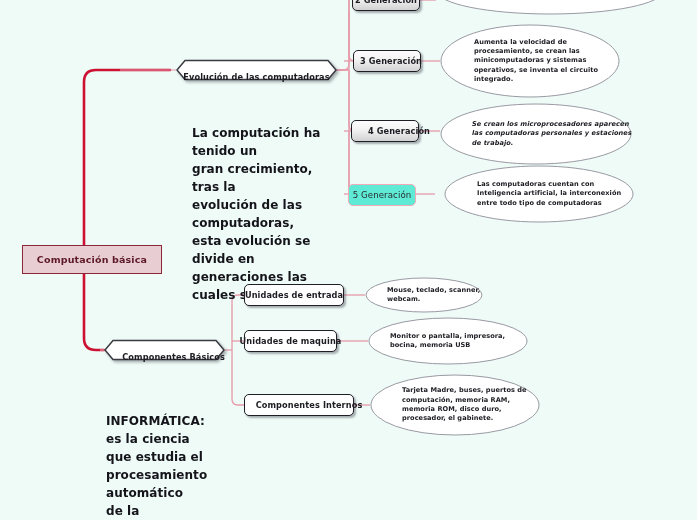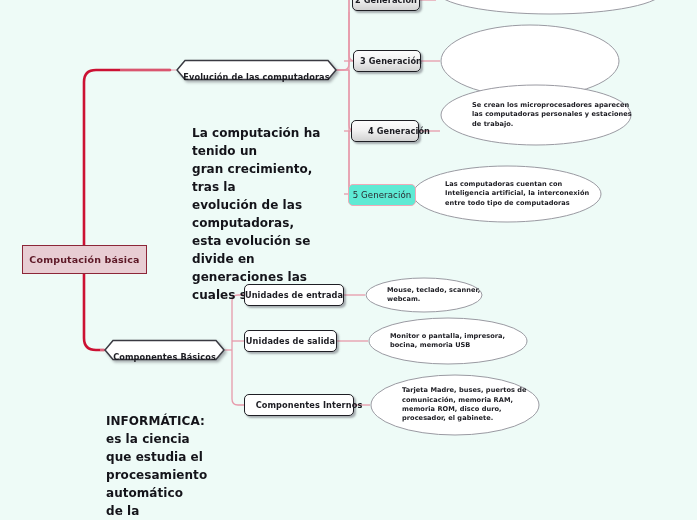--- a/index.html
+++ b/index.html
@@ -26,21 +26,21 @@
     width: 697px;
     height: 520px;
     pointer-events: none;
   }
 
   
   .root-node {
     position: absolute;
     left: 22px;
     top: 245px;
-    width: 125px;
+    width: 140px;
     height: 29px;
     background: #e8cdd3;
     border: 1.5px solid #8c2638;
     box-sizing: border-box;
     display: flex;
     align-items: center;
     justify-content: center;
     z-index: 5;
   }
   .root-node .lbl {
@@ -183,21 +183,21 @@
     <span class="lbl">Computación básica</span>
   </div>
 
   <div class="hex" style="left:176px; top:59px; width:161px;">
     <svg width="161" height="22" viewBox="0 0 161 22">
       <polygon points="9,1.5 152,1.5 160,11 152,20.5 9,20.5 1,11" fill="#ffffff" stroke="#3a3a42" stroke-width="1.5" style="filter:drop-shadow(2px 2px 1.5px rgba(70,70,80,.45));"></polygon>
     </svg>
     <span class="lbl">Evolución de las computadoras</span>
   </div>
 
-  <div class="hex" style="left:104px; top:339px; width:121px;">
+  <div class="hex" style="left:104px; top:339px; width:121px;justify-content:flex-end;">
     <svg width="121" height="22" viewBox="0 0 121 22">
       <polygon points="9,1.5 112,1.5 120,11 112,20.5 9,20.5 1,11" fill="#ffffff" stroke="#3a3a42" stroke-width="1.5" style="filter:drop-shadow(2px 2px 1.5px rgba(70,70,80,.45));"></polygon>
     </svg>
     <span class="lbl">Componentes Básicos</span>
   </div>
 
   <div class="rbox gray" style="left:352px; top:-11px; width:68px;">
     <span class="lbl">2 Generación</span>
   </div>
 
@@ -217,48 +217,53 @@
     <svg width="228" height="48" viewBox="0 0 228 48">
       <ellipse cx="114" cy="24" rx="113" ry="23" fill="#ffffff" stroke="#9a9aa2" stroke-width="1"></ellipse>
     </svg>
 
   </div>
 
   <div class="ell" style="left:440px; top:24px; width:180px; height:74px; padding-left:34px;">
     <svg width="180" height="74" viewBox="0 0 180 74">
       <ellipse cx="90" cy="37" rx="89" ry="36" fill="#ffffff" stroke="#9a9aa2" stroke-width="1"></ellipse>
     </svg>
-  </div>
-
-  <div class="ell" style="left:440px; top:84px; width:192px; height:62px; padding-left:32px;">
+    <span class="lbl">Aumenta la velocidad de
+procesamiento, se crean las
+minicomputadoras y
+sistemas operativos, se
+inventa el circuito integrado.</span>
+  </div>
+
+  <div class="ell" style="left:440px; top:103px; width:192px; height:62px; padding-left:32px;font-style:italic;">
     <svg width="192" height="62" viewBox="0 0 192 62">
       <ellipse cx="96" cy="31" rx="95" ry="30" fill="#ffffff" stroke="#9a9aa2" stroke-width="1"></ellipse>
     </svg>
     <span class="lbl">Se crean los microprocesadores
 aparecen las computadoras
 personales y estaciones de
 trabajo.</span>
   </div>
 
-  <div class="ell" style="left:412px; top:165px; width:190px; height:58px; padding-left:33px;">
+  <div class="ell" style="left:444px; top:165px; width:190px; height:58px; padding-left:33px;">
     <svg width="190" height="58" viewBox="0 0 190 58">
       <ellipse cx="95" cy="29" rx="94" ry="28" fill="#ffffff" stroke="#9a9aa2" stroke-width="1"></ellipse>
     </svg>
     <span class="lbl">Las computadoras cuentan con
 Inteligencia artificial, la
 interconexión entre todo tipo
 de computadoras</span>
   </div>
 
   <div class="rbox white" style="left:244px; top:284px; width:100px;text-align:center;">
     <span class="lbl">Unidades de entrada</span>
   </div>
 
   <div class="rbox white" style="left:244px; top:330px; width:93px;">
-    <span class="lbl">Unidades de salida</span>
+    <span class="lbl">Unidades de maquina</span>
   </div>
 
   <div class="rbox white" style="left:244px; top:394px; width:110px;padding-left:20px;">
     <span class="lbl">Componentes Internos</span>
   </div>
 
   <div class="ell" style="left:365px; top:277px; width:118px; height:36px; padding-left:22px;align-items:center;">
     <svg width="118" height="36" viewBox="0 0 118 36">
       <ellipse cx="59" cy="18" rx="58" ry="17" fill="#ffffff" stroke="#9a9aa2" stroke-width="1"></ellipse>
     </svg>
@@ -273,21 +278,21 @@
     <span class="lbl">Monitor o pantalla,
 impresora, bocina, memoria
 USB</span>
   </div>
 
   <div class="ell" style="left:370px; top:374px; width:170px; height:62px; padding-left:32px;">
     <svg width="170" height="62" viewBox="0 0 170 62">
       <ellipse cx="85" cy="31" rx="84" ry="30" fill="#ffffff" stroke="#9a9aa2" stroke-width="1"></ellipse>
     </svg>
     <span class="lbl">Tarjeta Madre, buses,
-puertos de comunicación,
+puertos de computación,
 memoria RAM, memoria
 ROM, disco duro,
 procesador, el gabinete.</span>
   </div>
 
   <div class="note" style="left:192px; top:124px; width:130px;">La computación ha tenido un
 gran crecimiento, tras la
 evolución de las computadoras,
 esta evolución se divide en
 generaciones las cuales son:</div>

